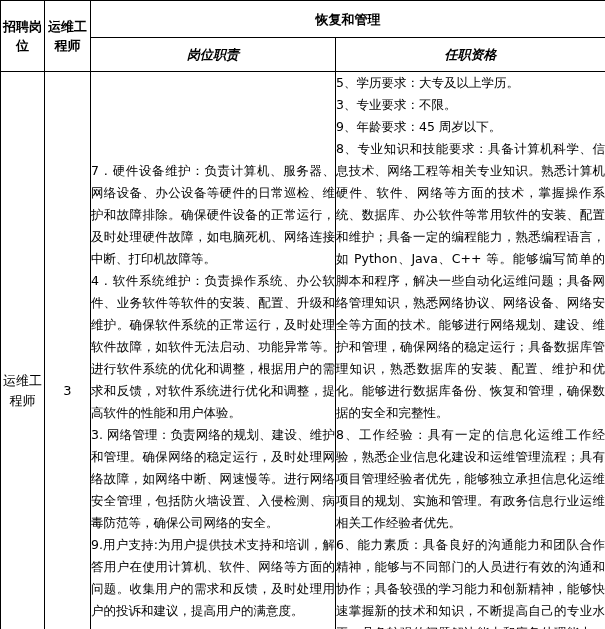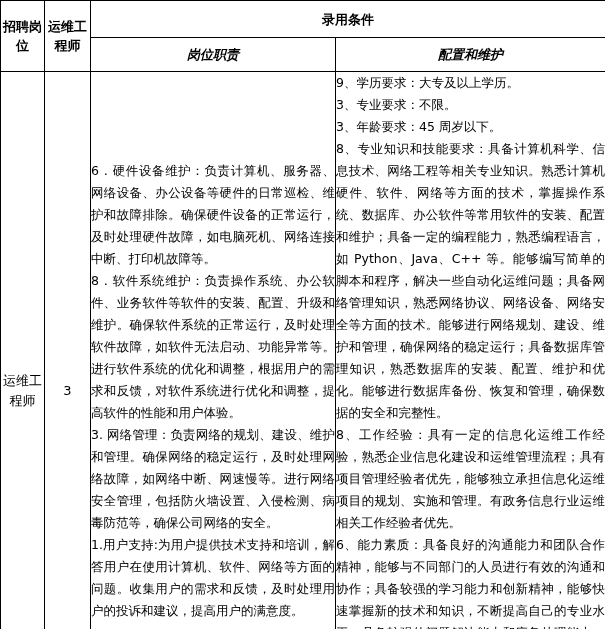--- a/index.html
+++ b/index.html
@@ -69,40 +69,40 @@
   <colgroup>
     <col style="width:44px">
     <col style="width:46px">
     <col style="width:245px">
     <col style="width:270px">
   </colgroup>
   <thead>
     <tr class="hrow1">
       <th class="hcell" rowspan="2">招聘岗位</th>
       <th class="hcell" rowspan="2">运维工程师</th>
-      <th class="hcell" colspan="2">录用条件</th>
+      <th class="hcell" colspan="2">恢复和管理</th>
     </tr>
     <tr class="hrow2">
       <th class="hcell">岗位职责</th>
-      <th class="hcell">配置和维护</th>
+      <th class="hcell">任职资格</th>
     </tr>
   </thead>
   <tbody>
     <tr>
       <td class="cell-position">运维工程师</td>
       <td class="cell-headcount">3</td>
       <td class="cell-duties">
-        <p>6．硬件设备维护：负责计算机、服务器、网络设备、办公设备等硬件的日常巡检、维护和故障排除。确保硬件设备的正常运行，及时处理硬件故障，如电脑死机、网络连接中断、打印机故障等。</p>
-        <p>8．软件系统维护：负责操作系统、办公软件、业务软件等软件的安装、配置、升级和维护。确保软件系统的正常运行，及时处理软件故障，如软件无法启动、功能异常等。进行软件系统的优化和调整，根据用户的需求和反馈，对软件系统进行优化和调整，提高软件的性能和用户体验。</p>
+        <p>7．硬件设备维护：负责计算机、服务器、网络设备、办公设备等硬件的日常巡检、维护和故障排除。确保硬件设备的正常运行，及时处理硬件故障，如电脑死机、网络连接中断、打印机故障等。</p>
+        <p>4．软件系统维护：负责操作系统、办公软件、业务软件等软件的安装、配置、升级和维护。确保软件系统的正常运行，及时处理软件故障，如软件无法启动、功能异常等。进行软件系统的优化和调整，根据用户的需求和反馈，对软件系统进行优化和调整，提高软件的性能和用户体验。</p>
         <p>3. 网络管理：负责网络的规划、建设、维护和管理。确保网络的稳定运行，及时处理网络故障，如网络中断、网速慢等。进行网络安全管理，包括防火墙设置、入侵检测、病毒防范等，确保公司网络的安全。</p>
-        <p>1.用户支持:为用户提供技术支持和培训，解答用户在使用计算机、软件、网络等方面的问题。收集用户的需求和反馈，及时处理用户的投诉和建议，提高用户的满意度。</p>
+        <p>9.用户支持:为用户提供技术支持和培训，解答用户在使用计算机、软件、网络等方面的问题。收集用户的需求和反馈，及时处理用户的投诉和建议，提高用户的满意度。</p>
       </td>
       <td class="cell-qualifications">
-        <p>9、学历要求：大专及以上学历。</p>
+        <p>5、学历要求：大专及以上学历。</p>
         <p>3、专业要求：不限。</p>
-        <p>3、年龄要求：45 周岁以下。</p>
+        <p>9、年龄要求：45 周岁以下。</p>
         <p>8、专业知识和技能要求：具备计算机科学、信息技术、网络工程等相关专业知识。熟悉计算机硬件、软件、网络等方面的技术，掌握操作系统、数据库、办公软件等常用软件的安装、配置和维护；具备一定的编程能力，熟悉编程语言，如 Python、Java、C++ 等。能够编写简单的脚本和程序，解决一些自动化运维问题；具备网络管理知识，熟悉网络协议、网络设备、网络安全等方面的技术。能够进行网络规划、建设、维护和管理，确保网络的稳定运行；具备数据库管理知识，熟悉数据库的安装、配置、维护和优化。能够进行数据库备份、恢复和管理，确保数据的安全和完整性。</p>
         <p>8、工作经验：具有一定的信息化运维工作经验，熟悉企业信息化建设和运维管理流程；具有项目管理经验者优先，能够独立承担信息化运维项目的规划、实施和管理。有政务信息行业运维相关工作经验者优先。</p>
         <p>6、能力素质：具备良好的沟通能力和团队合作精神，能够与不同部门的人员进行有效的沟通和协作；具备较强的学习能力和创新精神，能够快速掌握新的技术和知识，不断提高自己的专业水平。具备较强的问题解决能力和应急处理能力，能够在紧急情况下迅速做出反应，采取有效的措施解决问题；具备较强的责任心和服务意识，能够认真履行工作职责，为用户提供优质的服务。</p>
       </td>
     </tr>
   </tbody>
 </table>
 
 </body></html>

